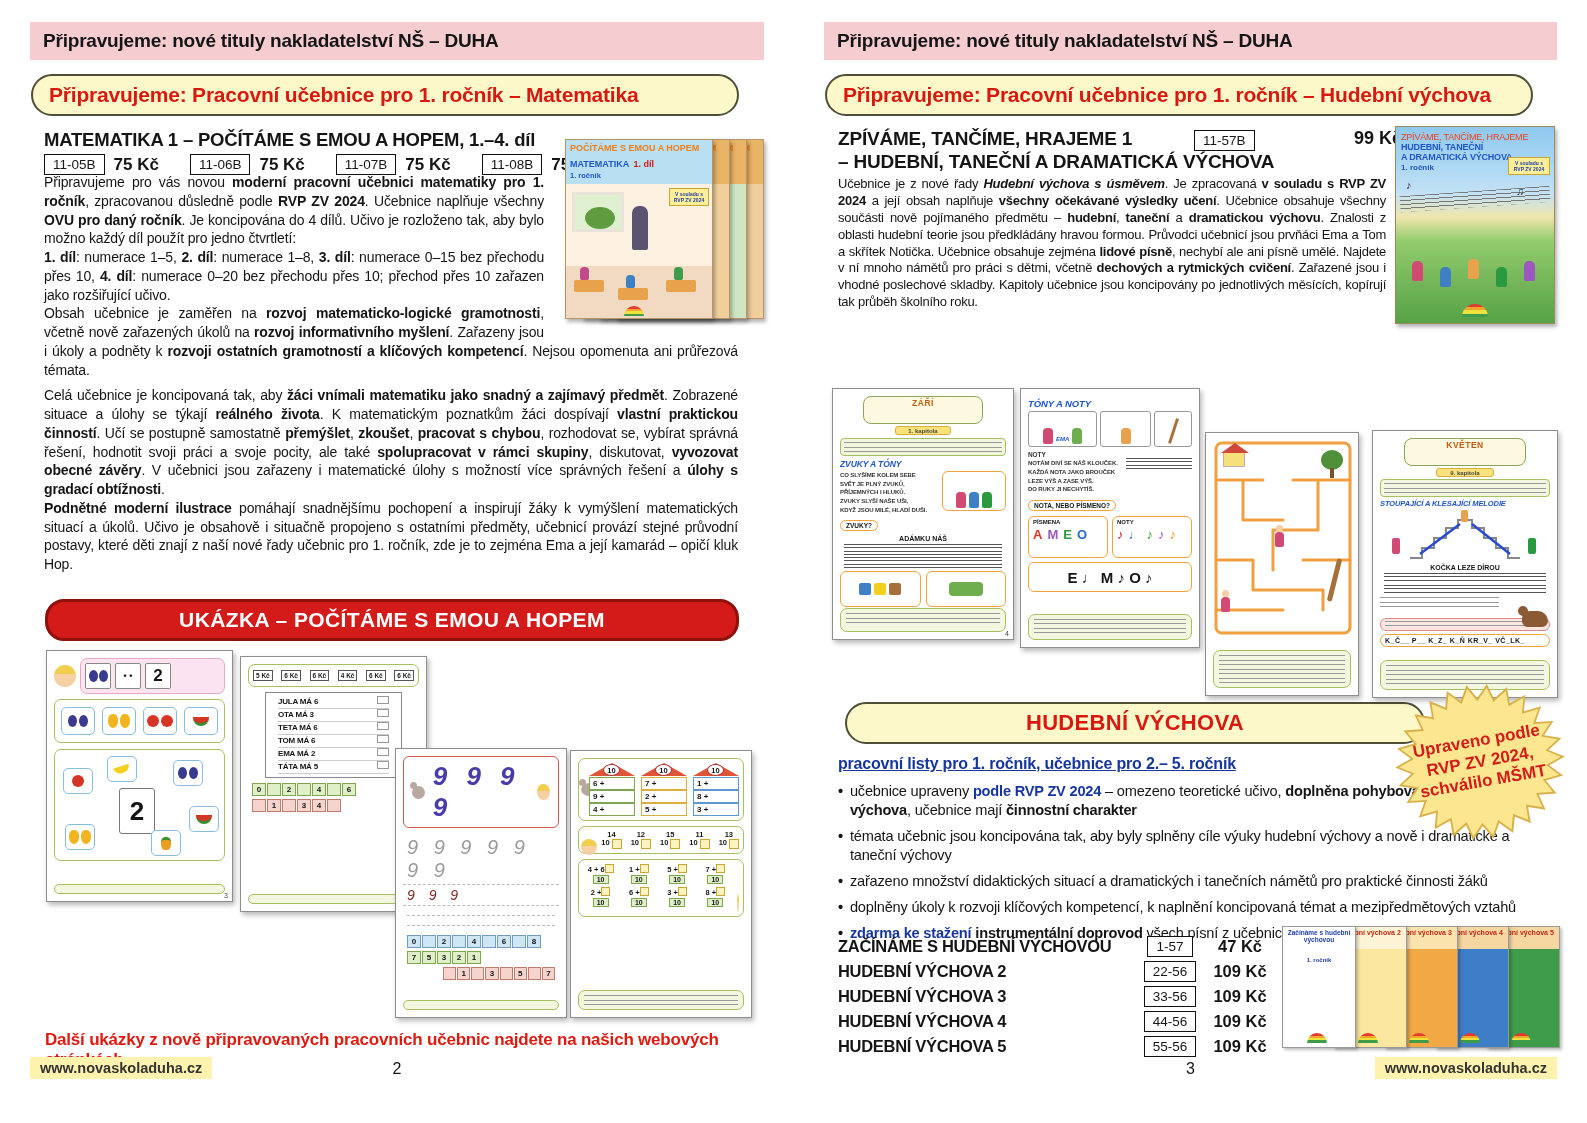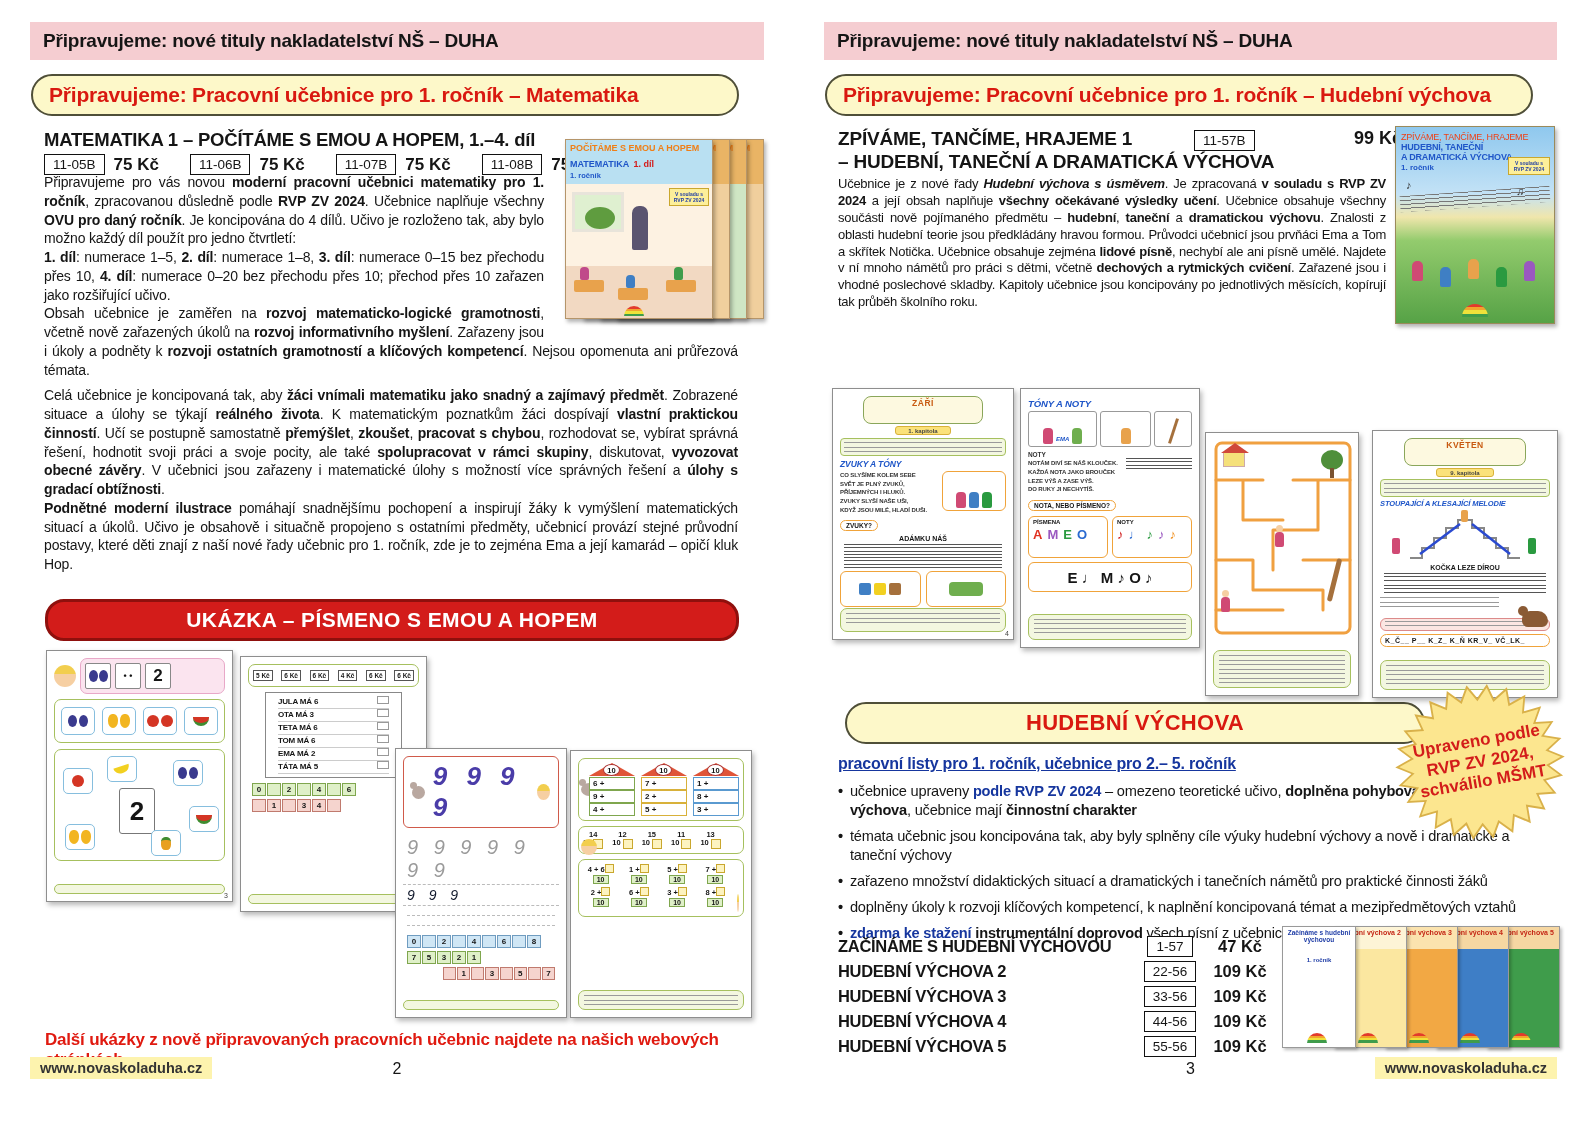--- a/index.html
+++ b/index.html
@@ -135,33 +135,33 @@
   .seq{display:flex;gap:1px;margin:3px 4px}
   .seq .cell{width:14px;height:13px;border:1px solid #888;font-size:8px;font-weight:bold;text-align:center;line-height:12px;background:#fff}
   .seq.g .cell{background:#dff0c8;border-color:#7fa64e}
   .seq.b .cell{background:#cfe6f5;border-color:#6f9cc0}
   .seq.r .cell{background:#f5d4ce;border-color:#c07a6e}
 
   
   #t3 .t3-top{border:1.4px solid #d05a4a;border-radius:6px;display:flex;align-items:center;gap:8px;padding:4px 8px;margin-bottom:6px}
   #t3 .nine-big{font-style:italic;font-size:26px;color:#4a3ca8;font-weight:bold;letter-spacing:6px}
   #t3 .trace{font-style:italic;font-size:20px;color:#9a9a9a;letter-spacing:5px;border-bottom:1px dashed #bbb;padding:2px 4px}
-  #t3 .trace.f2{font-size:14px;color:#0f172a}
+  #t3 .trace.f2{font-size:14px;color:#7f1d1d}
   #t3 .lines{height:10px;border-bottom:1px dashed #bbb;margin:0 4px}
 
   
   #t4 .panel{border:1.3px solid #a6c05e;border-radius:7px;padding:4px;margin-bottom:5px;position:relative}
   #t4 .houses{display:flex;gap:6px;justify-content:flex-end}
   .house{width:46px;position:relative;padding-top:14px}
   .house .roof{position:absolute;left:0;top:0;width:0;height:0;border-left:23px solid transparent;border-right:23px solid transparent;border-bottom:13px solid #e05538}
   .house .sum{position:absolute;left:14px;top:1px;width:17px;height:12px;background:#fff;border:1px solid #a33;border-radius:50%;
     font-size:7.5px;font-weight:bold;text-align:center;line-height:11px;z-index:1}
   .house .hrow{border:1px solid;font-size:8px;font-weight:bold;line-height:11px;padding-left:3px;background:#fff}
   .house.hg .hrow{border-color:#7fa64e}.house.hy .hrow{border-color:#d8b13a}.house.hb .hrow{border-color:#5a9ad0}
-  #t4 .decomp{display:flex;gap:9px;justify-content:flex-start;align-items:center}
+  #t4 .decomp{display:flex;gap:9px;justify-content:flex-end;align-items:center}
   #t4 .dec{text-align:center;font-size:7.5px;font-weight:bold;line-height:1.1}
   #t4 .dec .pair{display:flex;gap:2px;justify-content:center}
   #t4 .dec .bx{width:10px;height:10px;border:1px solid #c9a72e;background:#fdf3c0}
   #t4 .bonds{display:grid;grid-template-columns:repeat(4,1fr);gap:3px;width:150px}
   #t4 .bond{text-align:center;font-size:7.5px;font-weight:bold}
   #t4 .bond .bx{display:inline-block;width:9px;height:9px;border:1px solid #c9a72e;background:#fdf3c0;vertical-align:-1px}
   #t4 .bond .s10{display:inline-block;border:1px solid #7fa64e;background:#dff0c8;padding:0 3px;margin-top:1px;font-size:7px}
 
   
   .pill-month{margin:0 auto;width:72%;height:28px;border:1.3px solid #8aa65a;border-radius:8px;background:#fdf9e0;
@@ -305,21 +305,21 @@
   </div>
 
   <div class="paras">
     <div class="cover-spacer"></div>
     <p><span>Připravujeme pro vás novou </span><span class="sg-b">moderní pracovní učebnici matematiky pro 1. ročník</span><span>, zpracovanou důsledně podle </span><span class="sg-b">RVP ZV 2024</span><span>. Učebnice naplňuje všechny </span><span class="sg-b">OVU pro daný ročník</span><span>. Je koncipována do 4 dílů. Učivo je rozloženo tak, aby bylo možno každý díl použít pro jedno čtvrtletí:</span><br><span class="sg-b">1. díl</span><span>: numerace 1–5, </span><span class="sg-b">2. díl</span><span>: numerace 1–8, </span><span class="sg-b">3. díl</span><span>: numerace 0–15 bez přechodu přes 10, </span><span class="sg-b">4. díl</span><span>: numerace 0–20 bez přechodu přes 10; přechod přes 10 zařazen jako rozšiřující učivo.</span></p>
     <p><span>Obsah učebnice je zaměřen na </span><span class="sg-b">rozvoj matematicko-logické gramotnosti</span><span>, včetně nově zařazených úkolů na </span><span class="sg-b">rozvoj informativního myšlení</span><span>. Zařazeny jsou i úkoly a podněty k </span><span class="sg-b">rozvoji ostatních gramotností a klíčových kompetencí</span><span>. Nejsou opomenuta ani průřezová témata.</span></p>
     <p class="gap"><span>Celá učebnice je koncipovaná tak, aby </span><span class="sg-b">žáci vnímali matematiku jako snadný a zajímavý předmět</span><span>. Zobrazené situace a úlohy se týkají </span><span class="sg-b">reálného života</span><span>. K matematickým poznatkům žáci dospívají </span><span class="sg-b">vlastní praktickou činností</span><span>. Učí se postupně samostatně </span><span class="sg-b">přemýšlet</span><span>, </span><span class="sg-b">zkoušet</span><span>, </span><span class="sg-b">pracovat s chybou</span><span>, rozhodovat se, vybírat správná řešení, hodnotit svoji práci a svoje pocity, ale také </span><span class="sg-b">spolupracovat v rámci skupiny</span><span>, diskutovat, </span><span class="sg-b">vyvozovat obecné závěry</span><span>. V učebnici jsou zařazeny i matematické úlohy s možností více správných řešení a </span><span class="sg-b">úlohy s gradací obtížnosti</span><span>.</span></p>
     <p><span class="sg-b">Podnětné moderní ilustrace</span><span> pomáhají snadnějšímu pochopení a inspirují žáky k vymýšlení matematických situací a úkolů. Učivo je obsahově i situačně propojeno s ostatními předměty, učebnicí provází stejné průvodní postavy, které děti znají z naší nové řady učebnic pro 1. ročník, zde je to zejména Ema a její kamarád – opičí kluk Hop.</span></p>
   </div>
 
-  <div class="banner-red">UKÁZKA – PÍSMENO S EMOU A HOPEM</div>
+  <div class="banner-red">UKÁZKA – POČÍTÁME S EMOU A HOPEM</div>
 
   <div class="thumb" id="t1" style="left:46px;top:650px;width:187px;height:252px;z-index:1">
     <div class="t1-top">
       <span class="girl-av"></span>
       <div class="bubble">
         <span class="mini-box">
             <i class="plum"></i>
             <i class="plum"></i>
           </span>
         <span class="mini-box">• •</span>

